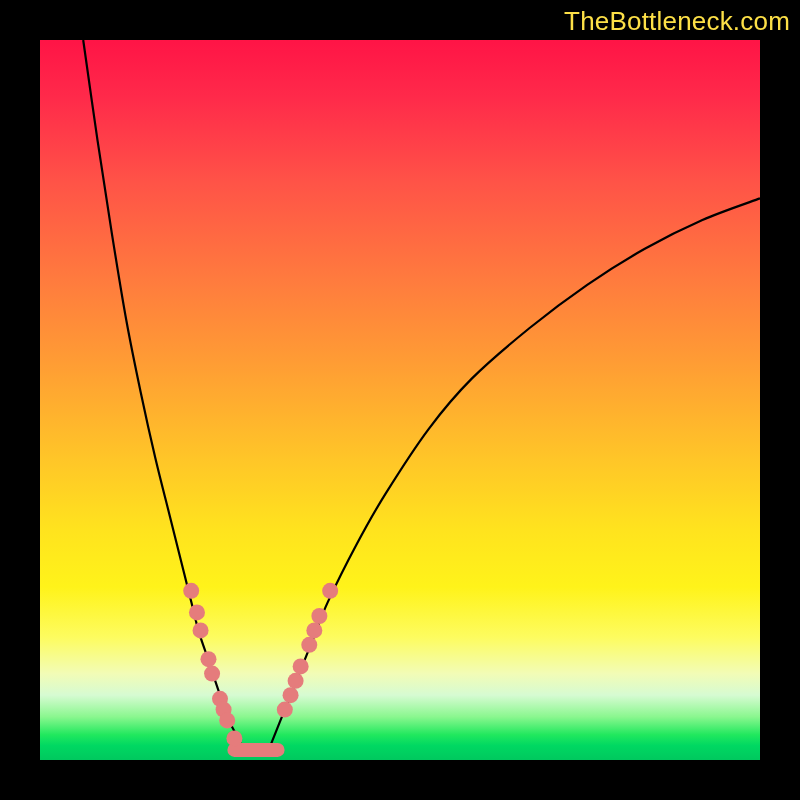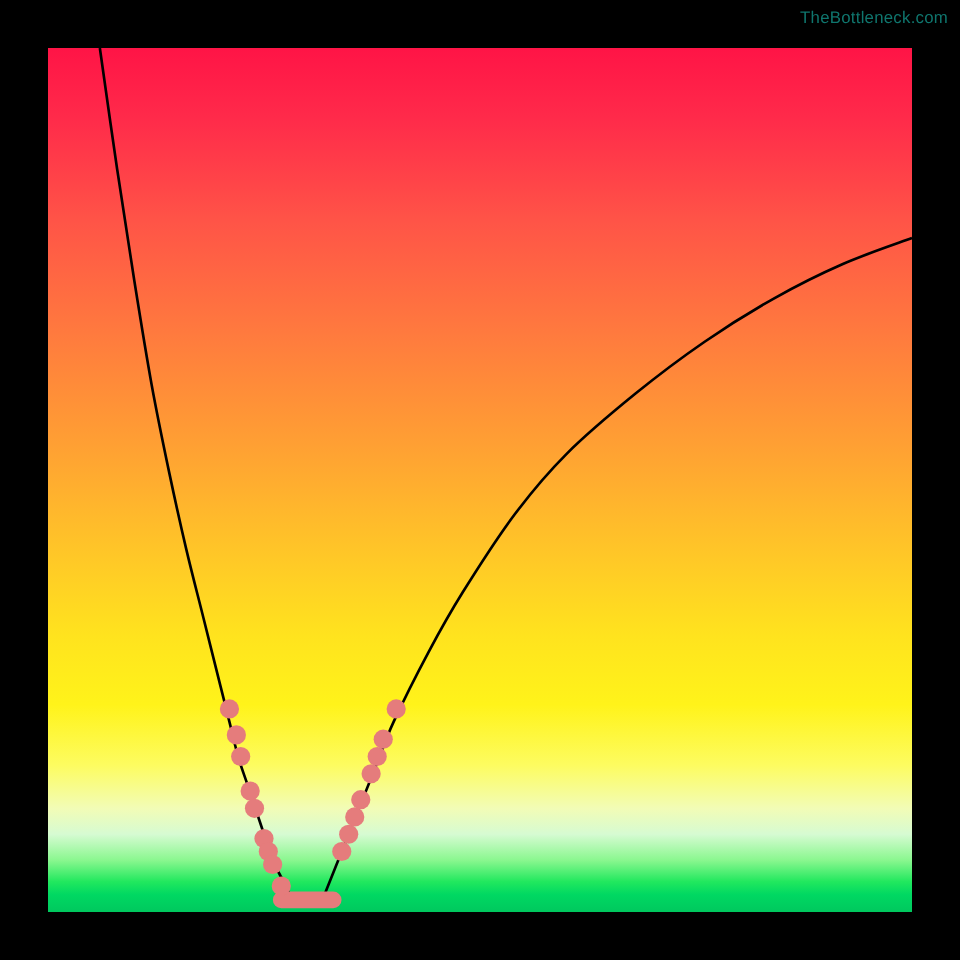--- a/index.html
+++ b/index.html
@@ -42,22 +42,22 @@
       #8af78f 94%,
       #21e85e 96.5%,
       #00d862 98%,
       #00c85e 100%
     );
   }
   .watermark {
     position: absolute;
     top: 6px;
     right: 10px;
-    color: #0f766e;
-    font-size: 14px;
+    color: #fde047;
+    font-size: 26px;
     font-weight: 500;
     letter-spacing: 0.2px;
     user-select: none;
   }
   svg.overlay {
     position: absolute;
     left: 40px;
     top: 40px;
     width: 720px;
     height: 720px;

